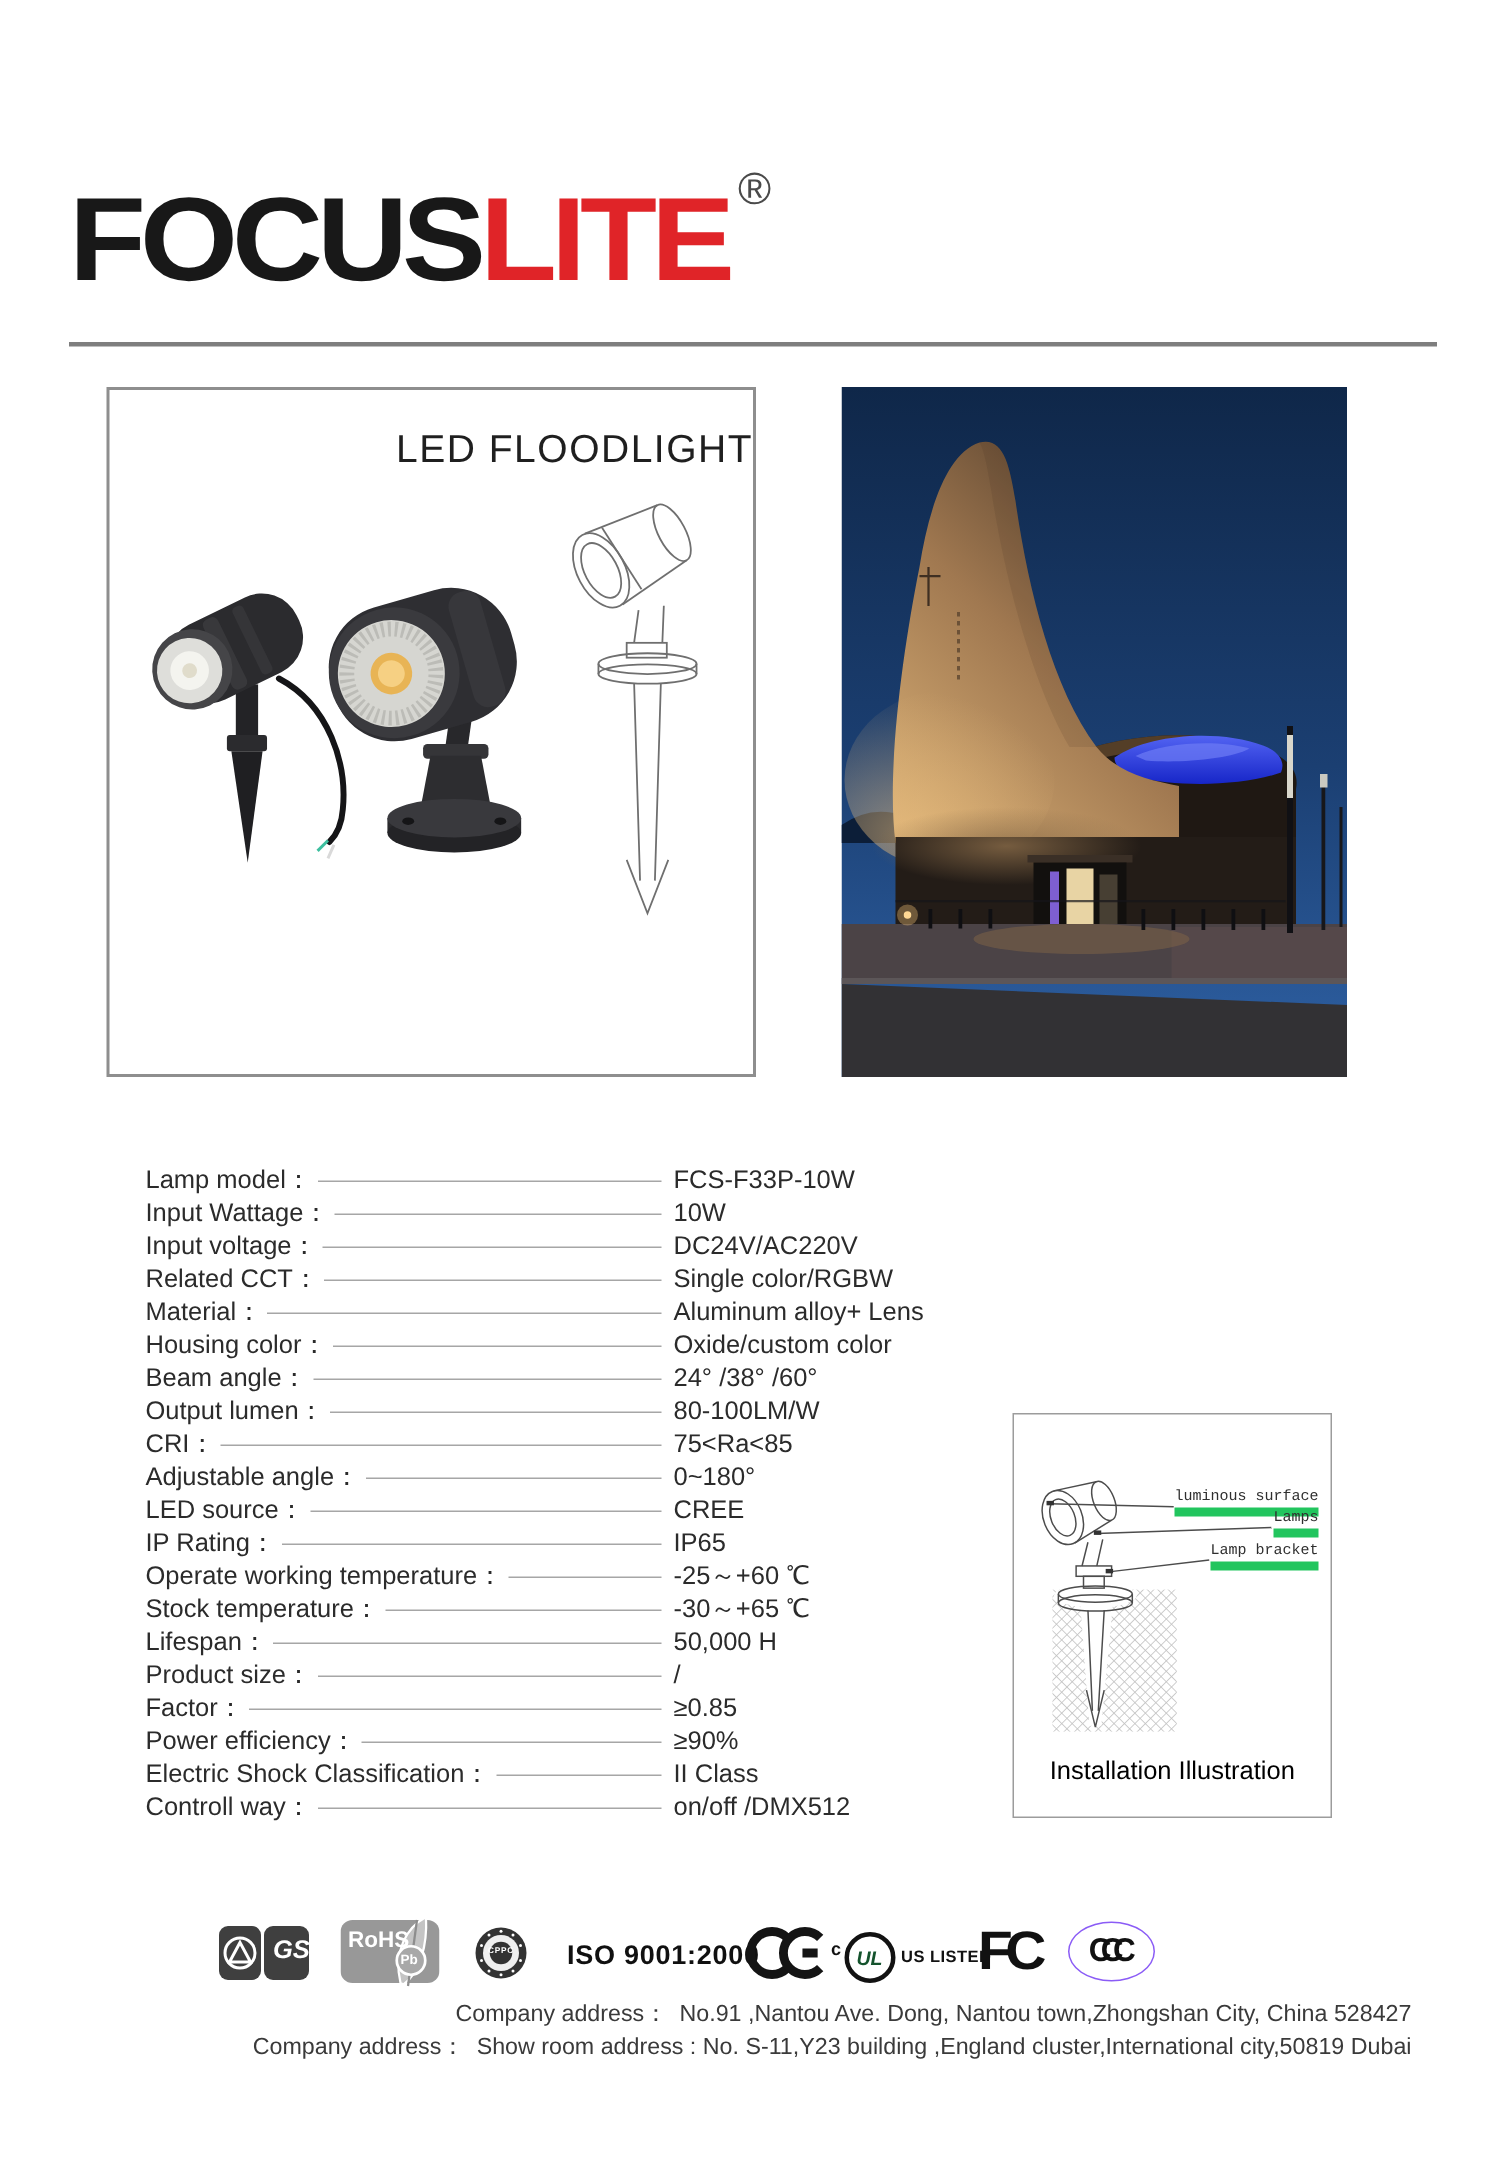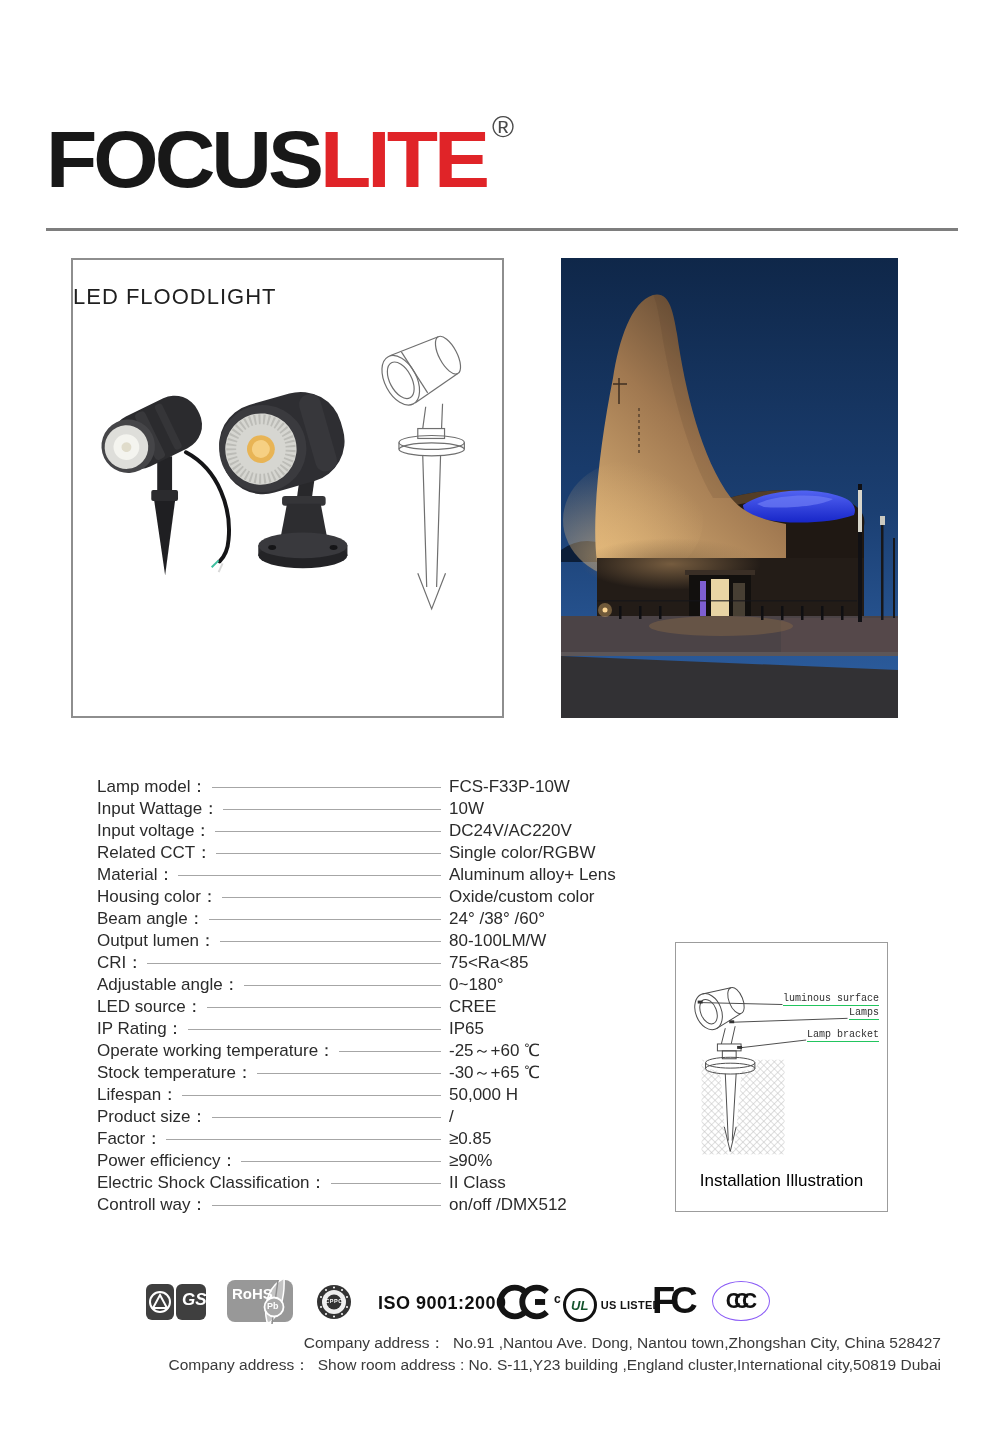--- a/index.html
+++ b/index.html
@@ -9,41 +9,41 @@
   
   .logo{position:absolute;left:46px;top:120px;display:flex;align-items:flex-start;line-height:1;white-space:nowrap;}
   .logo-focus{font-size:84px;font-weight:bold;letter-spacing:-4px;color:#181818;transform:scaleY(.94);transform-origin:top left;}
   .logo-lite{font-size:84px;font-weight:bold;letter-spacing:-4px;color:#e02428;transform:scaleY(.94);transform-origin:top left;}
   .logo-reg{font-size:30px;color:#4a4a4a;margin-left:6px;position:relative;top:-8px;}
   .rule{position:absolute;left:46px;top:228px;width:912px;height:3px;background:#7e7e7e;}
 
   
   .product-card{position:absolute;left:71px;top:258px;width:433px;height:460px;
                 border:2px solid #8e8e8e;box-sizing:border-box;background:#fff;}
-  .card-title{position:absolute;top:24px;left:0;right:0;margin:0;text-align:left;
-              font-size:22px;font-weight:normal;letter-spacing:1px;color:#1f1f1f;}
+  .card-title{position:absolute;top:24px;left:0;right:0;margin:0;text-align:right;
+              font-size:26px;font-weight:normal;letter-spacing:1px;color:#1f1f1f;}
   .product-card svg{position:absolute;left:0;top:0;}
 
   
   .building-photo{position:absolute;left:561px;top:258px;width:337px;height:460px;margin:0;}
   .building-photo svg{display:block;}
 
   
   .specs{position:absolute;left:97px;top:775px;width:515px;}
   .spec-row{display:grid;grid-template-columns:auto 1fr 163px;align-items:center;height:22px;font-size:17px;color:#2b2b2b;}
   .spec-label{white-space:nowrap;}
   .spec-line{height:1px;background:#a6a6a6;margin:0 8px 0 4px;transform:translateY(1px);}
   .spec-value{white-space:nowrap;overflow:visible;}
 
   
   .install-box{position:absolute;left:675px;top:942px;width:213px;height:270px;
                border:1.5px solid #9c9c9c;box-sizing:border-box;background:#fff;}
   .install-box svg{position:absolute;left:0;top:0;}
   .part-label{position:absolute;font-family:"Liberation Mono",monospace;font-size:10px;
-              color:#2f2f2f;border-bottom:1px solid #22c55e;line-height:12px;white-space:nowrap;}
+              color:#2f2f2f;border-bottom:6px solid #22c55e;line-height:12px;white-space:nowrap;}
   .pl-1{top:50px;right:8px;}
   .pl-2{top:64px;right:8px;}
   .pl-3{top:86px;right:8px;}
   .install-caption{position:absolute;left:0;right:0;bottom:20px;text-align:center;
                    font-size:17px;color:#000000;}
 
   
   .cert{position:absolute;display:flex;align-items:center;}
   .cert-gs{left:146px;top:1282px;}
   .cert-rohs{left:227px;top:1277px;}

